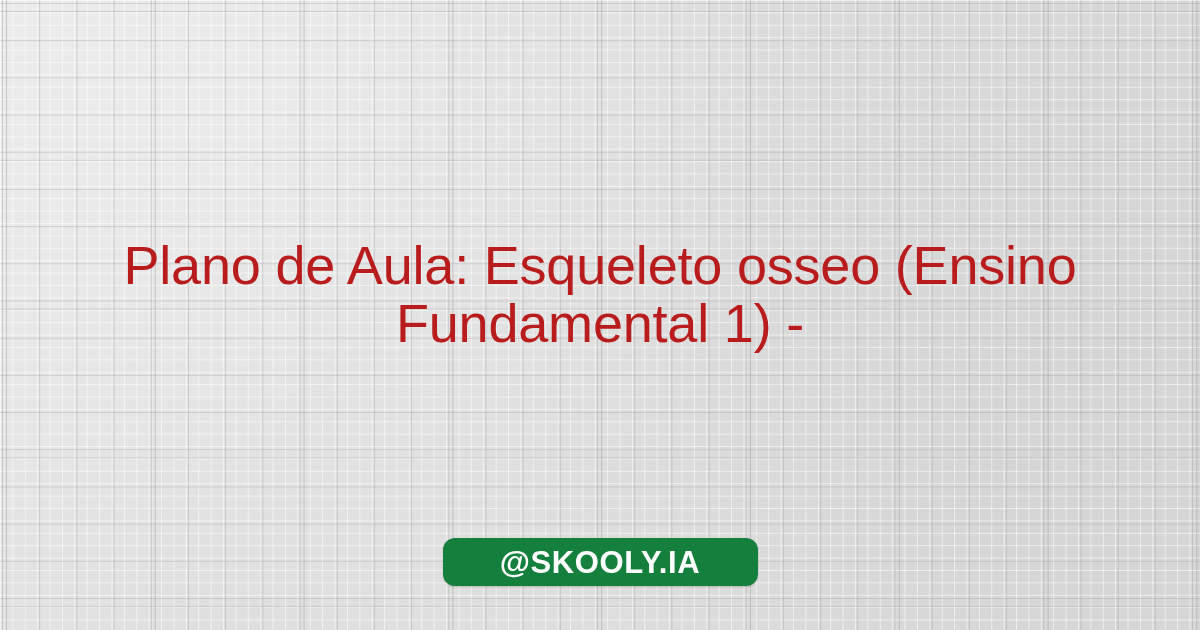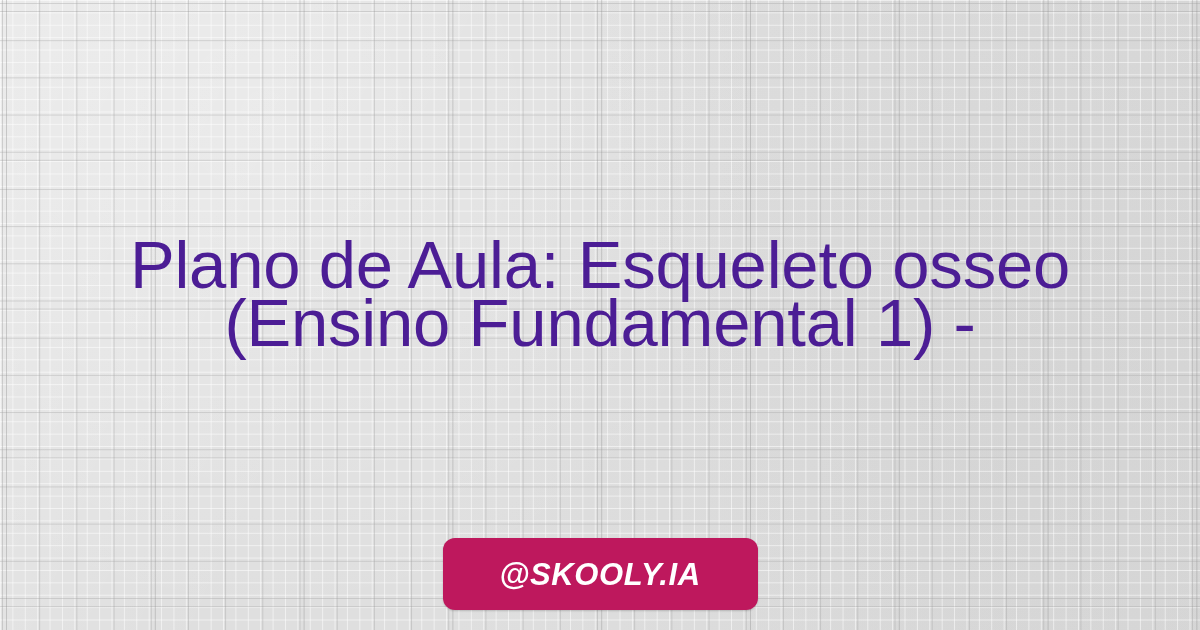--- a/index.html
+++ b/index.html
@@ -73,22 +73,22 @@
       radial-gradient(circle at 84% 74%, rgba(176,176,176,0.16) 0%, rgba(255,255,255,0) 52%);
   }
 
   
   .title-block {
     position: relative;
     z-index: 2;
     width: 1100px;
     margin-top: 236px;
     text-align: center;
-    color: #4c1d95;
-    font-size: 67px;
+    color: #b91c1c;
+    font-size: 54px;
     line-height: 58px;
     font-weight: 400;
     letter-spacing: -0.2px;
     white-space: pre-line;
     word-break: break-word;
   }
 
   
   .badge-wrap {
     position: absolute;
@@ -99,29 +99,28 @@
     display: flex;
     justify-content: center;
   }
 
   .brand-badge {
     display: inline-flex;
     align-items: center;
     justify-content: center;
     box-sizing: border-box;
     min-width: 315px;
-    height: 72px;
+    height: 48px;
     padding: 0 30px;
     border-radius: 12px;
-    background: #be185d;
+    background: #15803d;
     color: #ffffff;
     font-size: 31px;
     line-height: 1;
     font-weight: 700;
-    font-style: italic;
     letter-spacing: 0.6px;
     box-shadow: 0 1px 2px rgba(0,0,0,0.18);
     user-select: none;
   }
 </style>
 </head>
 <body>
 
 <div class="og-canvas">
 

